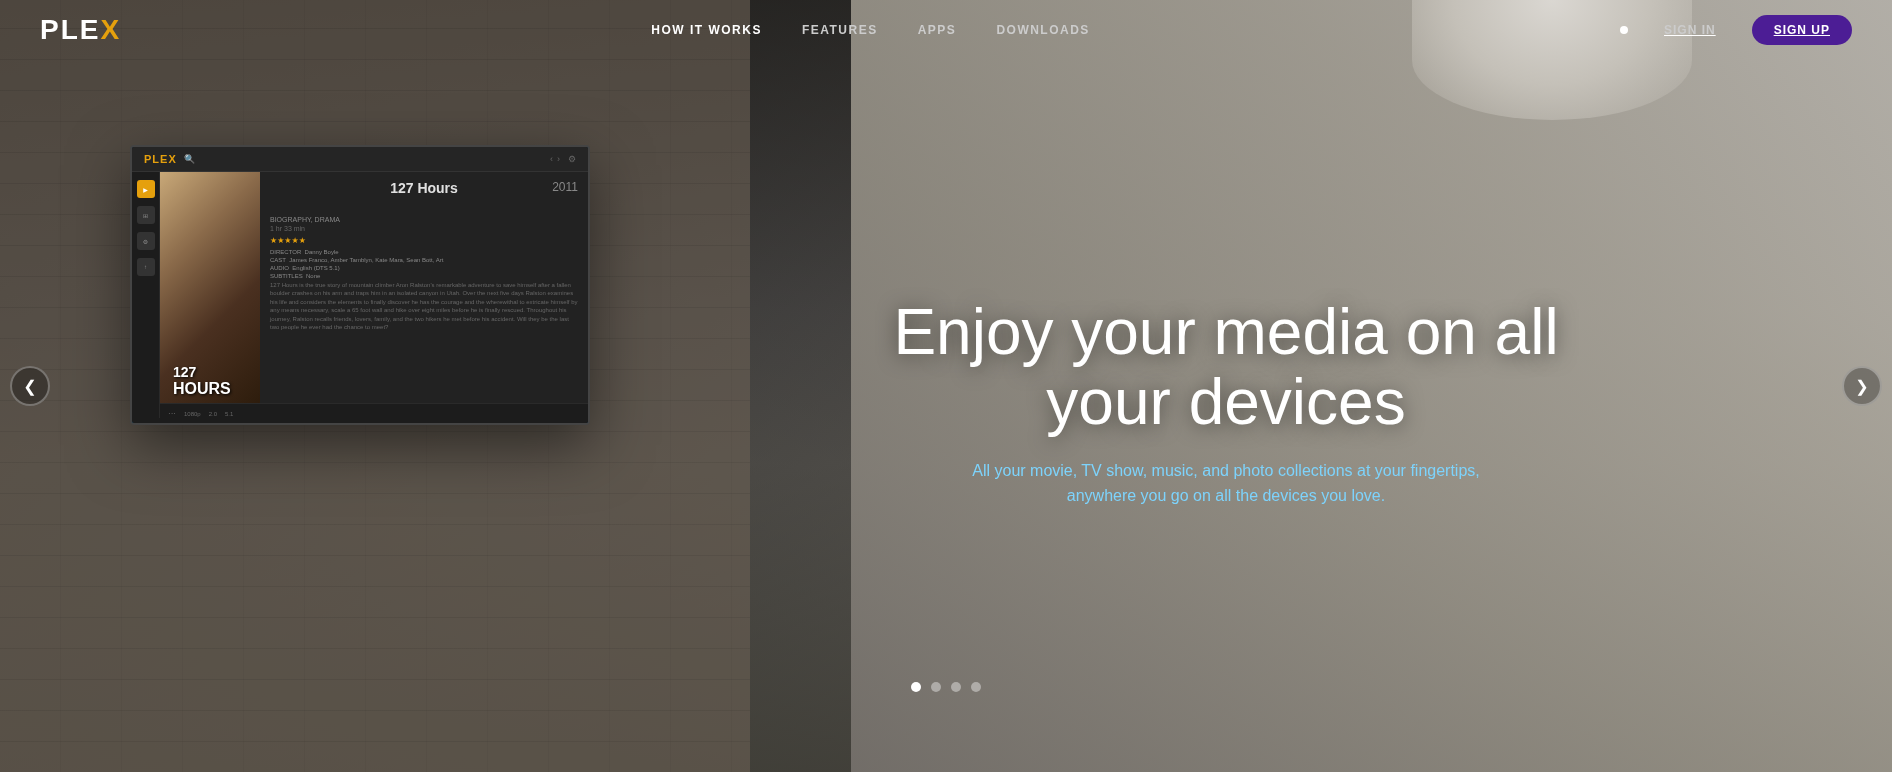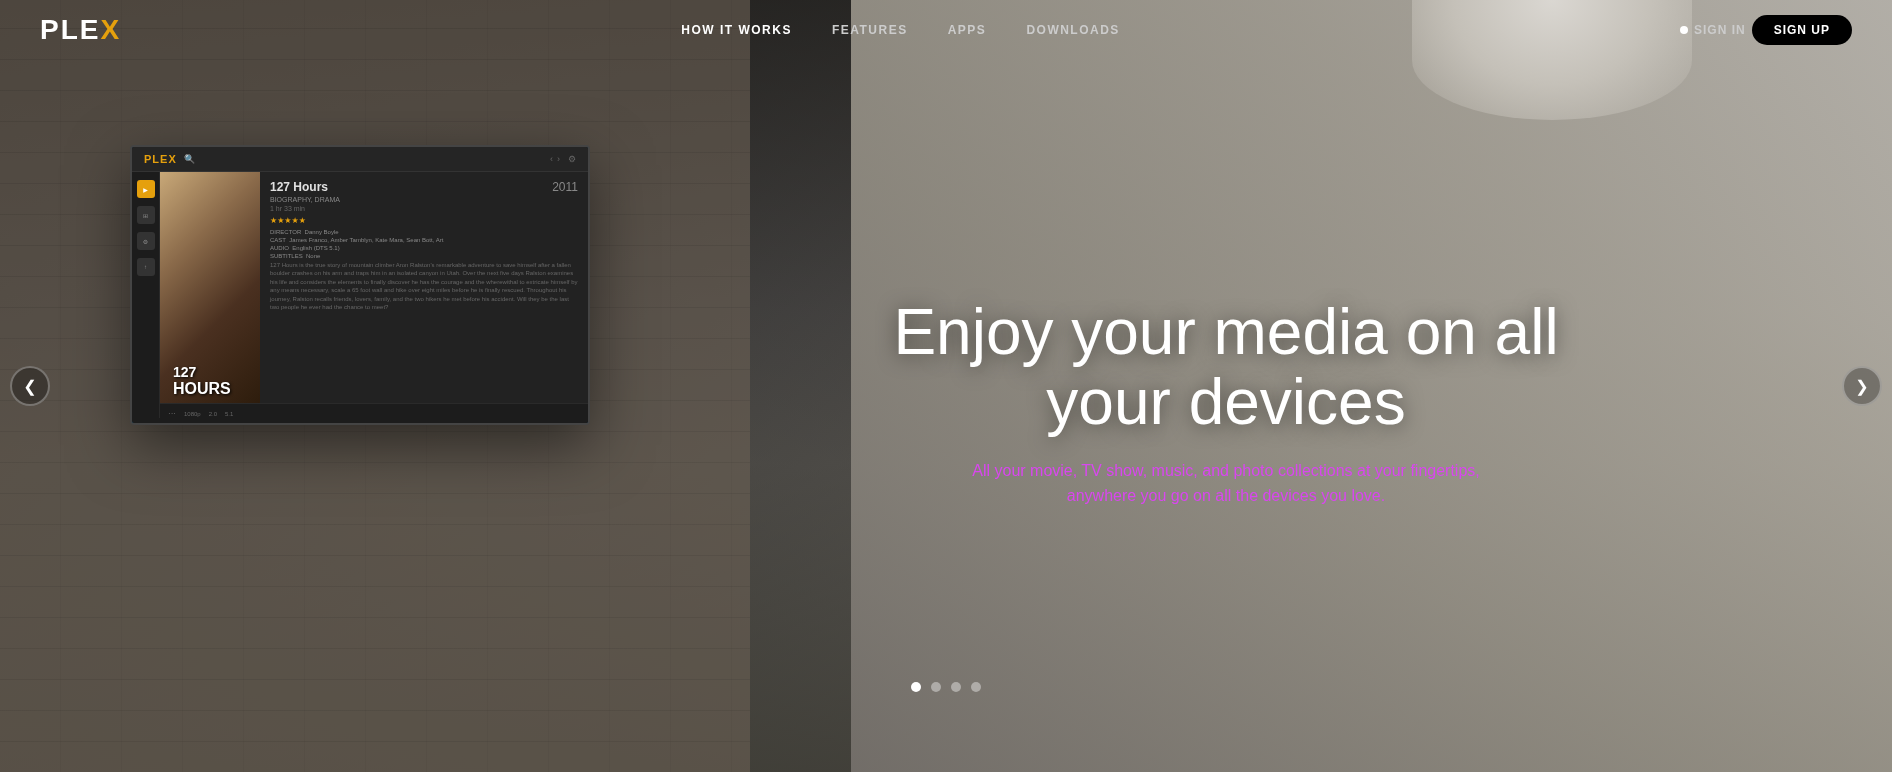--- a/index.html
+++ b/index.html
@@ -39,37 +39,38 @@
       letter-spacing: 1.5px;
       color: #ccc;
       cursor: pointer;
       text-decoration: none;
       text-transform: uppercase;
     }
     .nav-item.active { color: #fff; }
     .header-right {
       display: flex;
       align-items: center;
-      gap: 6px;
+      gap: 36px;
+      text-decoration: underline;
     }
     .dot-icon {
       width: 8px; height: 8px;
       background: #fff;
       border-radius: 50%;
     }
     .sign-in {
       font-size: 12px;
       font-weight: 700;
       letter-spacing: 1px;
       color: #ccc;
       cursor: pointer;
       text-transform: uppercase;
     }
     .sign-up-btn {
-      background: #000000;
+      background: #4c1d95;
       color: #fff;
       border: none;
       padding: 8px 22px;
       border-radius: 20px;
       font-size: 12px;
       font-weight: 700;
       letter-spacing: 1px;
       cursor: pointer;
       text-transform: uppercase;
     }
@@ -220,21 +221,21 @@
       position: absolute;
       bottom: 20px;
       left: 13px;
       font-size: 16px;
       font-weight: 700;
       color: #fff;
       text-shadow: 1px 1px 3px #000;
       line-height: 1.1;
     }
     .movie-text-overlay .big { font-size: 14px; }
-    .movie-title { font-size: 12px; font-weight: 700; color: #e0e0e0; margin-bottom: 2px; }
+    .movie-title { font-size: 14px; font-weight: 700; color: #e0e0e0; margin-bottom: 20px; text-align: center; }
     .movie-genre { font-size: 7px; color: #888; text-transform: uppercase; margin-bottom: 2px; }
     .movie-duration { font-size: 7px; color: #666; margin-bottom: 4px; }
     .movie-stars { font-size: 8px; color: #e5a00d; margin-bottom: 4px; }
     .movie-meta { font-size: 6px; color: #666; margin-bottom: 2px; }
     .movie-meta span { color: #888; }
     .movie-description { font-size: 6px; color: #666; line-height: 1.4; }
     .movie-year { position: absolute; top: 8px; right: 10px; font-size: 12px; color: #888; }
     .plex-movie-info-wrap { position: relative; flex: 1; padding: 8px 10px; overflow: hidden; }
     .plex-bottom-bar {
       position: absolute;
@@ -264,21 +265,21 @@
       font-size: 64px;
       font-weight: 300;
       color: #fff;
       line-height: 1.1;
       margin-bottom: 20px;
       text-shadow: 0 2px 20px rgba(0,0,0,0.5);
       margin-top: 34px;
     }
     .hero-subtitle {
       font-size: 16px;
-      color: #d946ef;
+      color: #7dd3fc;
       line-height: 1.6;
       font-weight: 300;
       max-width: 560px;
       margin: 0 auto;
     }
 
     
     .carousel-prev, .carousel-next {
       position: absolute;
       top: 50%;

